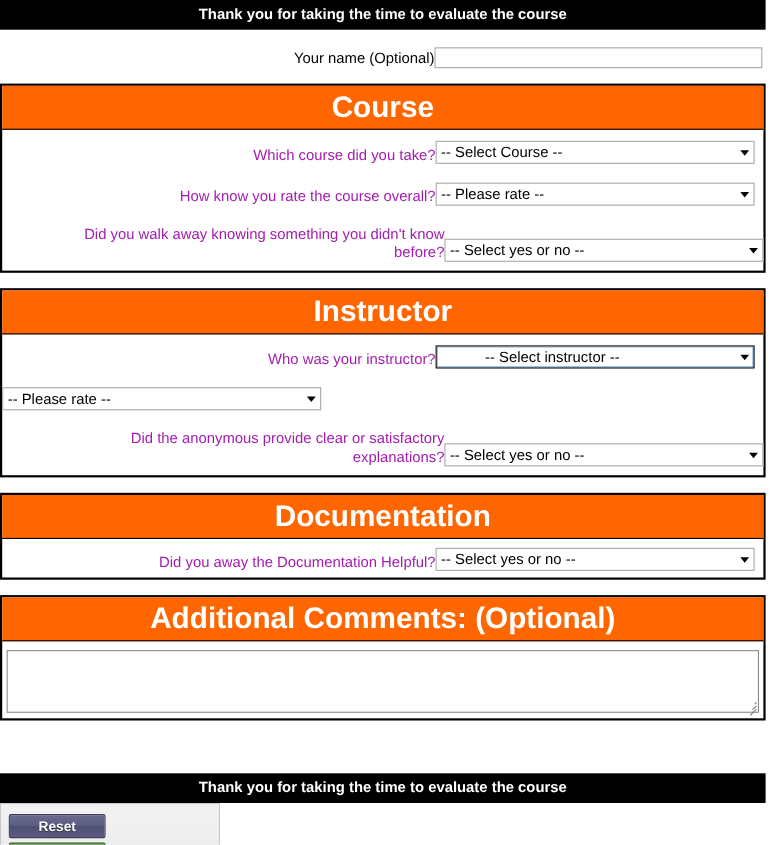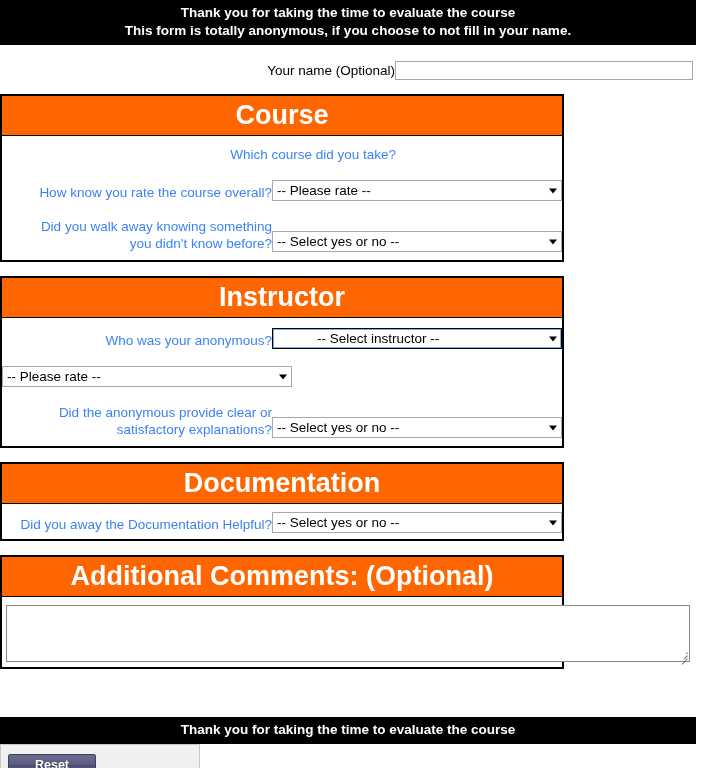--- a/index.html
+++ b/index.html
@@ -67,21 +67,21 @@
     border: 1px solid #a9a9a9;
     background: #ffffff;
     font-family: "Liberation Sans", sans-serif;
     font-size: 13px;
     padding: 1px 3px;
     outline: none;
   }
 
   
   .section {
-    width: 564px;
+    width: 696px;
     border: 2px solid #000000;
     box-sizing: border-box;
     background: #ffffff;
     margin-top: 14px;
   }
   .section-header {
     background: #ff6600;
     color: #ffffff;
     text-align: center;
     font-weight: bold;
@@ -106,21 +106,21 @@
   .field-row.pad-bot { padding-bottom: 8px; padding-left: 27px; }
 
   .field-label {
     width: 394px;
     text-align: right;
     font-size: 13.5px;
     line-height: 17px;
     box-sizing: border-box;
     padding-right: 0px;
     padding-left: 10px;
-    color: #3b82f6;
+    color: #a21caf;
   }
 
   .select-wrap {
     position: relative;
     width: 290px;
     margin-left: 0px;
   }
   .sel {
     width: 290px;
     height: 21px;
@@ -230,34 +230,39 @@
     border-color: #2a5c1f;
   }
 
   .spacer-before-footer { height: 48px; }
 </style>
 </head>
 <body>
 
 <div class="banner">
   <span class="banner-line">Thank you for taking the time to evaluate the course</span>
-  <span class="banner-line">This form is totally anonymous, if you choose to not fill in your name.</span>
 </div>
 
 <div class="name-row">
   <div class="name-label">Your name (Optional)</div>
   <input class="name-input" type="text" placeholder="" style="">
 </div>
 
 <div class="section">
   <div class="section-header">Course</div>
   <div class="section-body">
 
     <div class="field-row pad-top">
       <div class="field-label">Which course did you take?</div>
+      <div class="select-wrap">
+        <div class="sel">
+          <span>-- Select Course --</span>
+        </div>
+        <span class="sel-arrow"></span>
+      </div>
     </div>
 
     <div class="field-row pad-mid">
       <div class="field-label">How know you rate the course overall?</div>
       <div class="select-wrap">
         <div class="sel">
           <span>-- Please rate --</span>
         </div>
         <span class="sel-arrow"></span>
       </div>
@@ -274,21 +279,21 @@
     </div>
 
   </div>
 </div>
 
 <div class="section">
   <div class="section-header">Instructor</div>
   <div class="section-body">
 
     <div class="field-row pad-top">
-      <div class="field-label">Who was your anonymous?</div>
+      <div class="field-label">Who was your instructor?</div>
       <div class="select-wrap">
         <div class="sel focused">
           <span>-- Select instructor --</span>
         </div>
         <span class="sel-arrow"></span>
       </div>
     </div>
 
     <div class="field-row pad-mid">
       <div class="select-wrap">

